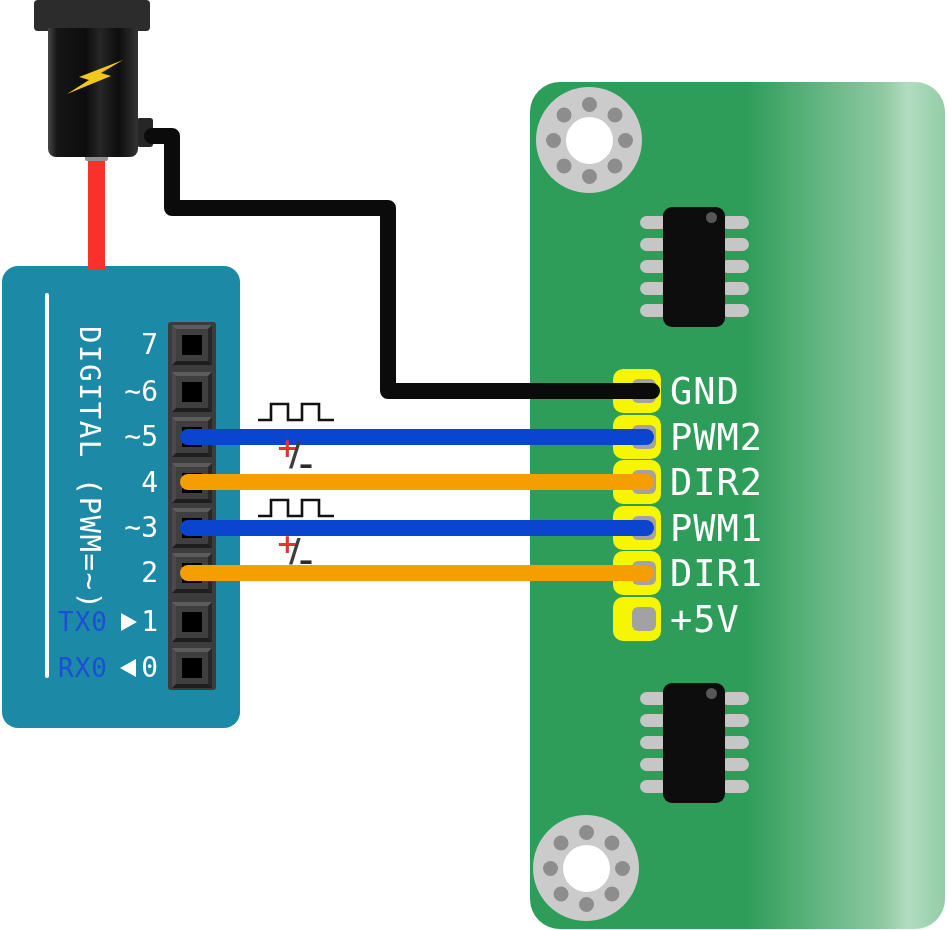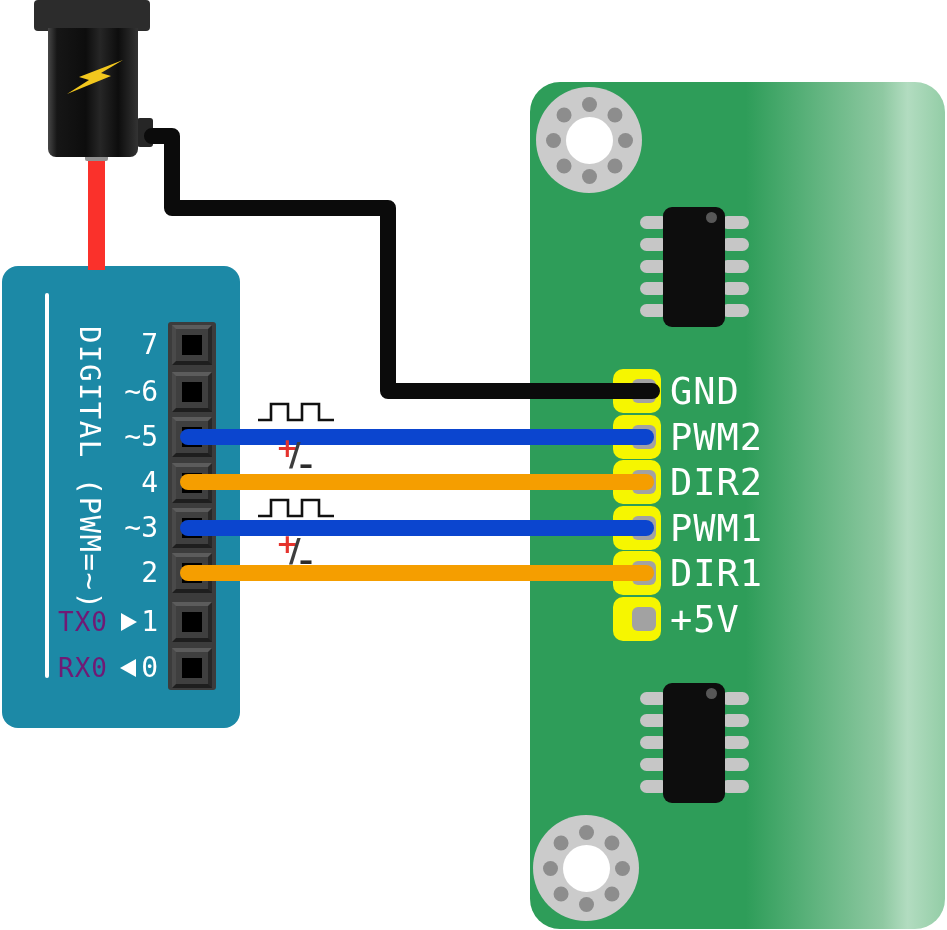--- a/index.html
+++ b/index.html
@@ -14,21 +14,21 @@
   .plug-tab{left:137px;top:118px;width:16px;height:29px;background:#262626;border-radius:3px;}
   .plug-nub{left:85px;top:153px;width:23px;height:8px;background:#909090;border-radius:2px;}
   .wire-red{left:88px;top:158px;width:17px;height:112px;background:#fa312b;}
 
   
   .aboard{left:2px;top:266px;width:238px;height:462px;background:#1c89a6;border-radius:16px;}
   .aline{left:45px;top:293px;width:4px;height:385px;background:#fff;border-radius:2px;}
   .aside-label{left:104px;top:326px;transform:rotate(90deg);transform-origin:0 0;
     color:#fff;font-size:29px;letter-spacing:1.5px;white-space:nowrap;line-height:1;}
   .apin-label{left:96px;width:62px;text-align:right;color:#fff;font-size:28px;line-height:1;}
-  .aserial{left:58px;color:#701a75;font-size:26px;line-height:1;letter-spacing:1px;}
+  .aserial{left:58px;color:#1d4ed8;font-size:26px;line-height:1;letter-spacing:1px;}
   .tri-r{left:121px;width:16px;height:18px;background:#fff;clip-path:polygon(0 0,100% 50%,0 100%);}
   .tri-l{left:120px;width:16px;height:18px;background:#fff;clip-path:polygon(100% 0,0 50%,100% 100%);}
   .aheader{left:168px;top:322px;width:48px;height:368px;background:#3c3c3c;border-radius:3px;}
   .pinsq{left:172px;width:40px;height:40px;box-sizing:border-box;background:#3f3f3f;
     border-top:4px solid #5c5c5c;border-left:4px solid #4a4a4a;
     border-right:4px solid #272727;border-bottom:4px solid #1e1e1e;}
   .pinsq::after{content:"";position:absolute;left:6px;top:6px;width:20px;height:20px;background:#000;}
 
   
   .wire{left:180px;width:474px;height:16px;border-radius:8px;}

